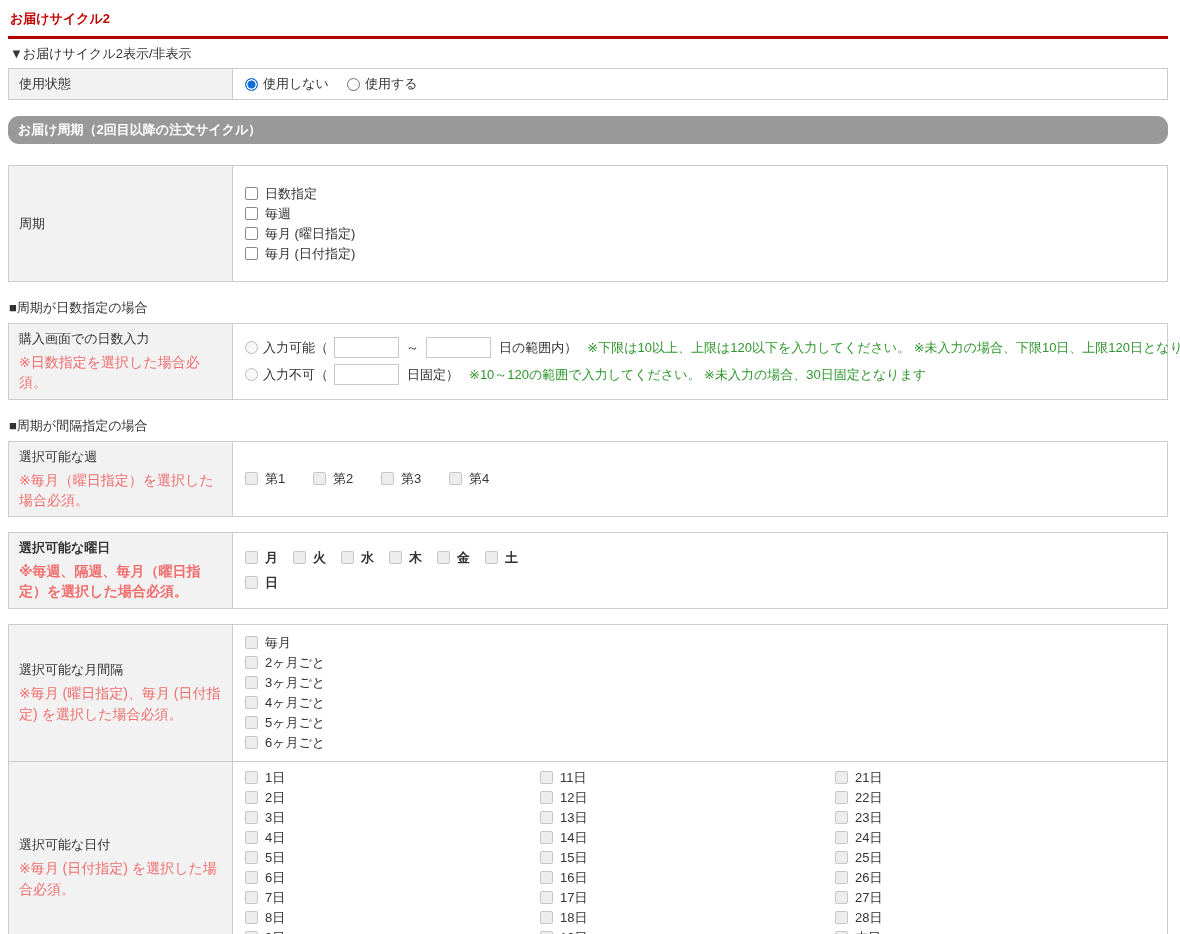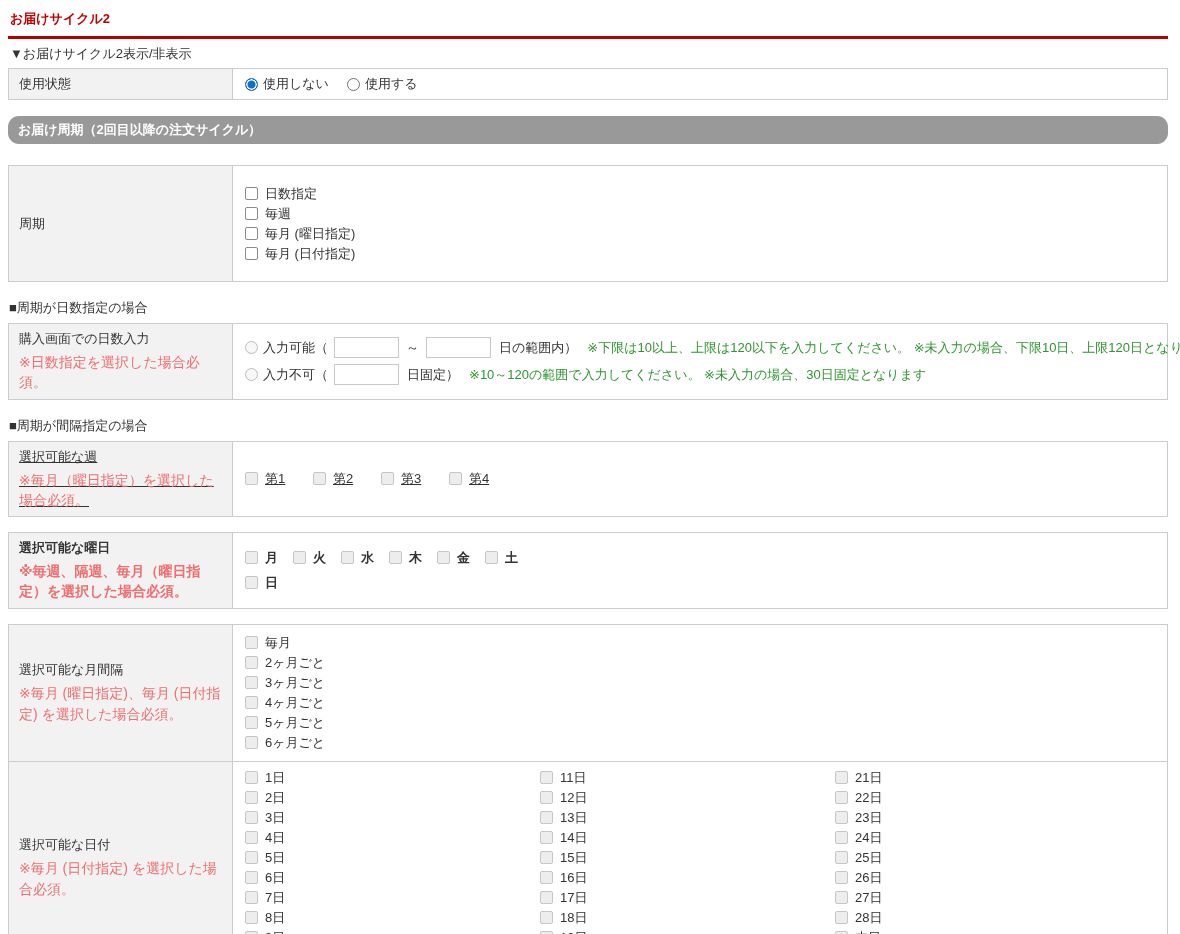--- a/index.html
+++ b/index.html
@@ -28,21 +28,21 @@
   .th{
     width:224px;min-width:224px;background:#f2f2f2;border-right:1px solid #ccc;
     padding:6px 10px;display:flex;flex-direction:column;justify-content:center;
   }
   .td{flex:1;padding:6px 12px;display:flex;flex-direction:column;justify-content:center;}
   .note{color:var(--note-red);font-size:14px;margin-top:4px;line-height:1.45;}
 
   .row-usage{min-height:30px;}
   .row-cycle{min-height:115px;}
   .row-days{min-height:58px;}
-  .row-week{min-height:44px;text-decoration:underline;}
+  .row-week{min-height:44px;}
   .row-weekday{min-height:70px;}
   .row-monthly{min-height:136px;}
   .row-dates{min-height:209px;}
 
   .section-bar{
     width:1160px;background:var(--bar-gray);color:#fff;font-weight:bold;
     padding:5px 10px;margin:16px 0 21px;border-radius:11px;
   }
   .sub-heading{margin:17px 0 6px 1px;}
 

